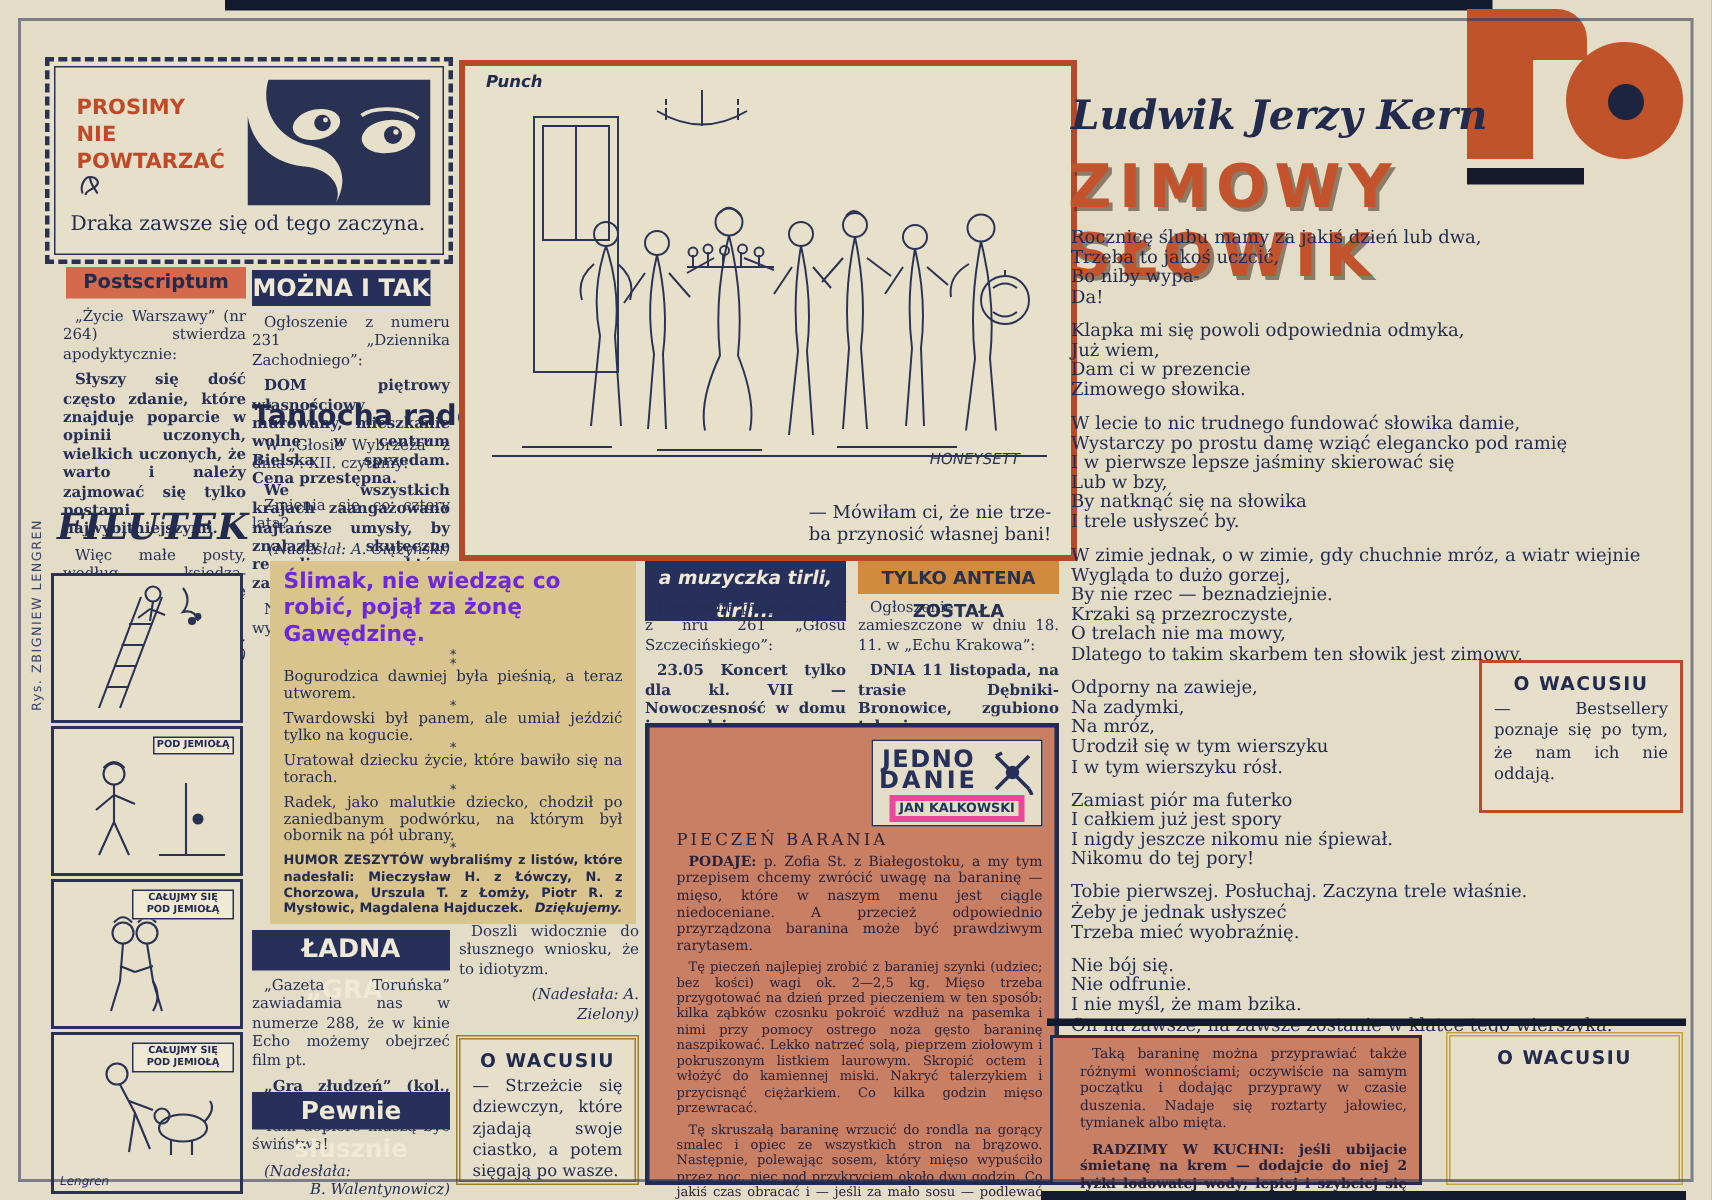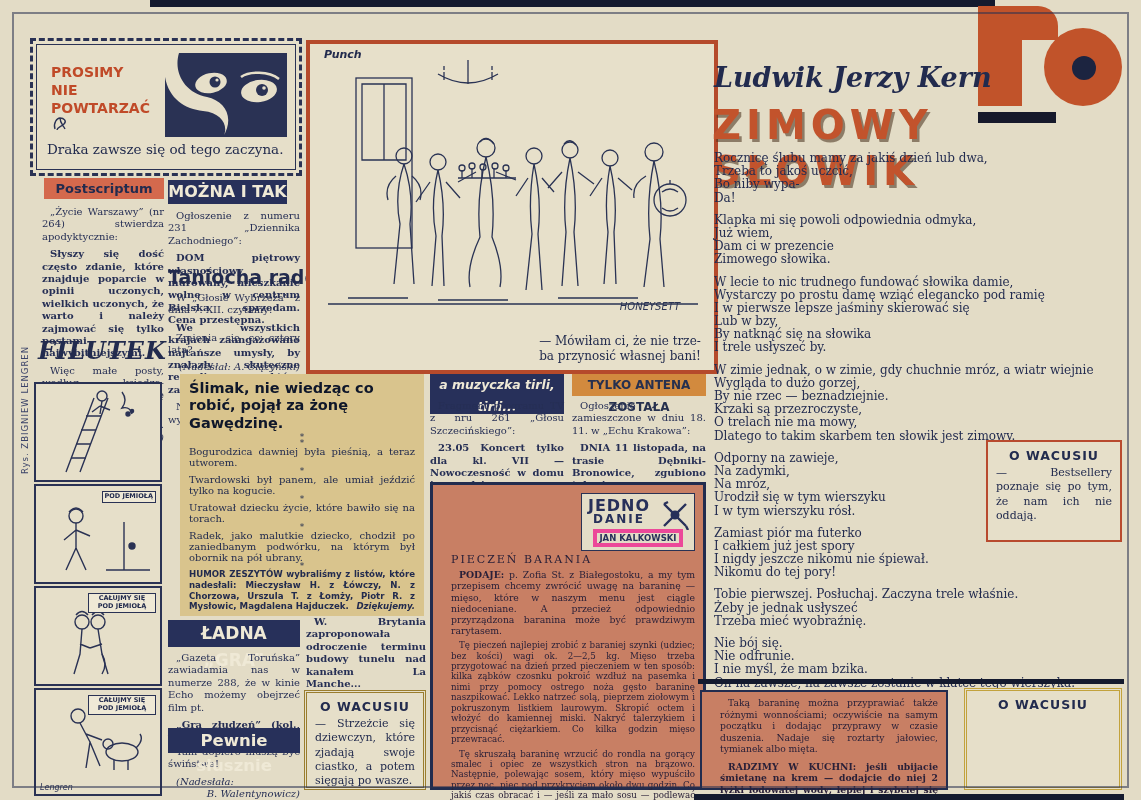--- a/index.html
+++ b/index.html
@@ -23,41 +23,41 @@
   
   .panel{border:2px solid #2a3254;background:#e6dfc9;position:relative;margin-bottom:2px;}
   .sign{position:absolute;top:5px;right:4px;max-width:62px;border:1px solid #2a3254;background:#efe9d6;
         font-size:6.5px;font-weight:bold;padding:1px 2px;text-align:center;line-height:1.2;}
   .sign:empty{display:none;}
   .vert{transform:rotate(-90deg);transform-origin:left top;font-size:8.5px;letter-spacing:1px;color:#3a4268;}
   
   .cartoon{left:306px;top:40px;width:404px;height:326px;border:4px solid #b54a2b;background:#e7e0ca;}
   
   .slimak{left:180px;top:374px;width:244px;height:242px;background:#d9c48d;padding:6px 9px;box-sizing:border-box;}
-  .slimak-title{color:#0f172a;font-weight:bold;font-size:14.5px;line-height:1.2;margin:0 0 2px;}
+  .slimak-title{color:#6d28d9;font-weight:bold;font-size:14.5px;line-height:1.2;margin:0 0 2px;}
   .slimak .sep{text-align:center;font-size:9px;line-height:6px;color:#26304f;}
   .slimak p.it{margin:0;font-size:10px;}
   .humor{font-size:8.6px;line-height:1.25;font-weight:bold;}
   
   .hdr-post{left:44px;top:178px;width:120px;height:21px;background:#d4694d;color:#222b4e;font-weight:bold;
             font-size:13px;text-align:center;line-height:21px;}
   .hdr-mozna{left:168px;top:180px;width:119px;height:24px;font-size:16px;line-height:24px;}
   .hdr-ladna{left:168px;top:620px;width:132px;height:27px;font-size:17px;line-height:27px;}
   .hdr-pewnie{left:168px;top:728px;width:132px;height:25px;font-size:16.5px;line-height:25px;}
   .hdr-muz{left:430px;top:374px;width:134px;height:40px;font-size:12.5px;line-height:22px;font-style:italic;}
   .hdr-ant{left:572px;top:374px;width:134px;height:22px;background:#d28a3e;color:#26304f;font-weight:bold;
            font-size:12px;text-align:center;line-height:22px;}
   .headline{font-weight:bold;font-size:19px;color:#222b4e;}
   .pinkbox{background:#c87f64;border:3px solid #222c4e;box-sizing:border-box;color:#2a2038;padding-left:10px;}
   .pieczen-inner{padding:6px 8px;font-family:"DejaVu Serif",serif;font-size:9.3px;line-height:1.2;}
   .pieczen-inner p{margin:0 0 4px;text-indent:8px;}
   .jedno{position:absolute;top:8px;right:8px;width:112px;height:56px;background:#e4ddc7;border:1px solid #2a3254;
          color:#27305a;text-align:center;overflow:hidden;}
   .jedno .l1{font-weight:bold;font-size:16px;line-height:15px;letter-spacing:1px;}
-  .jedno .l2{font-weight:bold;font-size:12px;line-height:13px;letter-spacing:2px;}
+  .jedno .l2{font-weight:bold;font-size:16px;line-height:13px;letter-spacing:2px;}
   .jedno .l3{font-size:8.5px;font-weight:bold;border:4px solid #ec4899;display:inline-block;padding:0 2px;margin-top:2px;}
   
   .wacus{background:#e6dfc9;box-sizing:border-box;text-align:center;}
   .wacus h4{margin:6px 0 3px;font-size:12.5px;letter-spacing:1px;}
   .wacus .txt{font-family:"DejaVu Serif",serif;font-size:11px;line-height:1.3;padding:0 8px;text-align:justify;}
   
   .author{left:714px;top:62px;font-family:"DejaVu Serif",serif;font-style:italic;font-weight:bold;
           font-size:27px;color:#222b4e;}
   .poem-title{left:712px;top:102px;font-size:40px;font-weight:bold;letter-spacing:5px;color:#c2532c;
               text-shadow:2.5px 2.5px 0 rgba(70,45,25,.55);}
@@ -263,21 +263,20 @@
   <div class="abs colbody just" style="left:168px;top:652px;width:132px;">
     <p>„Gazeta Toruńska” zawiadamia nas w numerze 288, że w kinie Echo możemy obejrzeć film pt.</p>
     <p class="bold" style="margin-bottom:2px">„Gra złudzeń” (kol., wł., od 115 lat)</p>
     <p>Tam dopiero muszą być świństwa!</p>
     <p class="credit" style="text-align:left;margin-bottom:0">(Nadesłała:</p>
     <p class="credit">B. Walentynowicz)</p>
   </div>
   <div class="abs navhead hdr-pewnie">Pewnie słusznie</div>
 
   <div class="abs colbody just" style="left:306px;top:616px;width:120px;">
-    <p class="bold">W. Brytania zaproponowała odroczenie terminu budowy tunelu nad kanałem La Manche...</p>
     <p>Doszli widocznie do słusznego wniosku, że to idiotyzm.</p>
     <p class="credit">(Nadesłała: A. Zielony)</p>
   </div>
   <div class="abs wacus" style="left:304px;top:690px;width:122px;height:100px;border:3px double #9a7d2e;">
     <h4>O WACUSIU</h4>
     <div class="txt">— Strzeżcie się dziewczyn, które zjadają swoje ciastko, a potem sięgają po wasze.</div>
   </div>
 
   <div class="abs pinkbox" style="left:430px;top:482px;width:276px;height:308px;">
     <div class="jedno">

